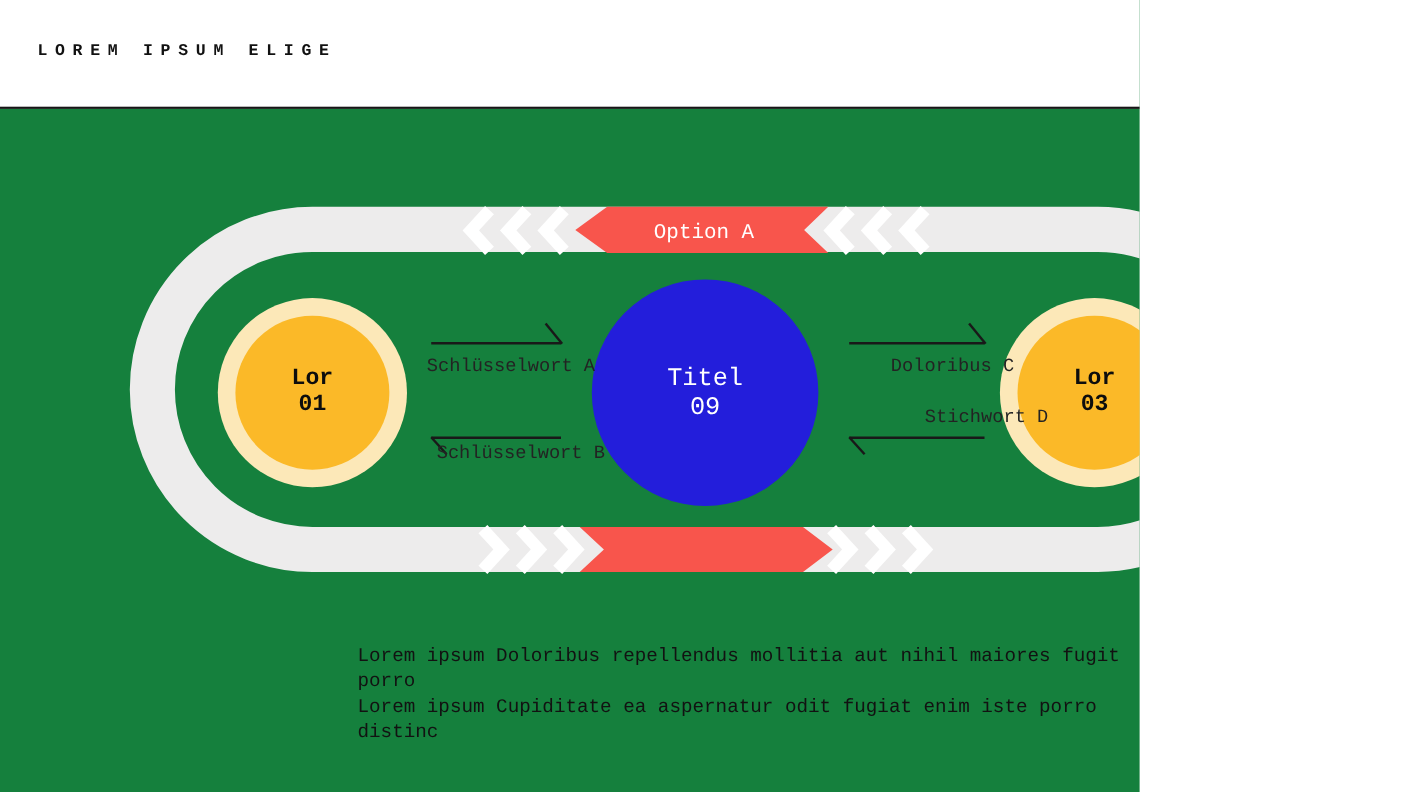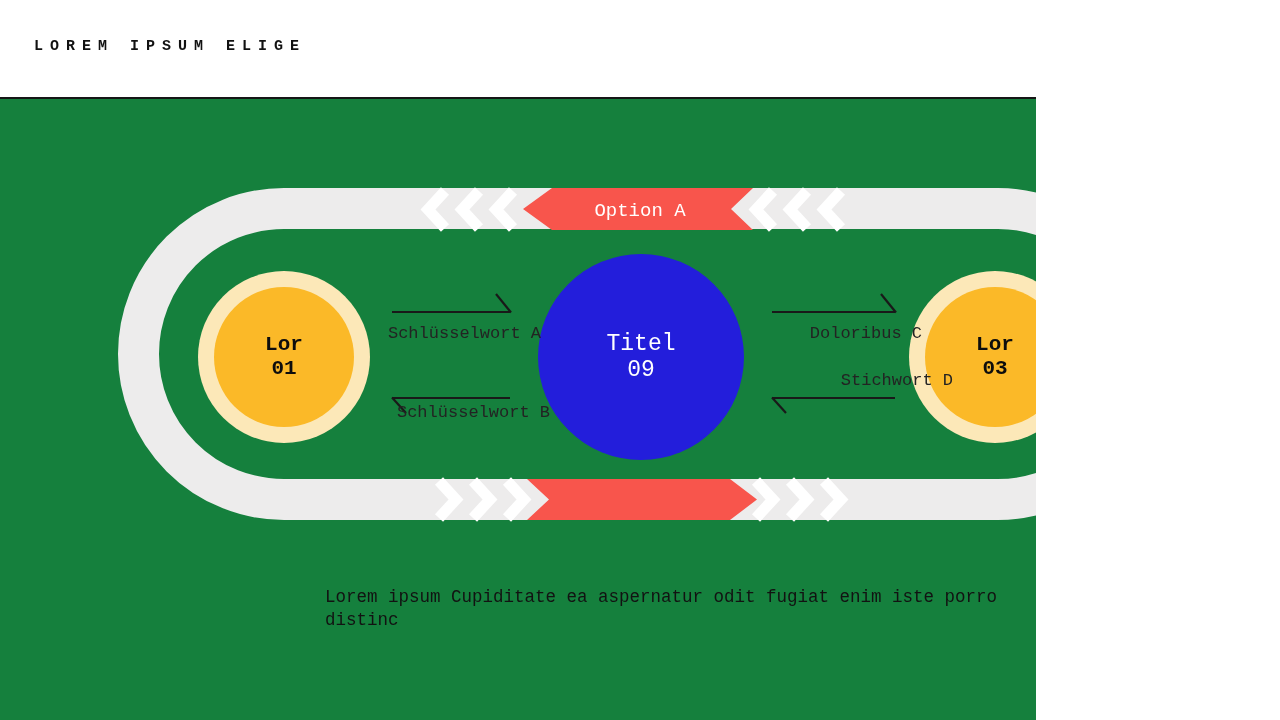--- a/index.html
+++ b/index.html
@@ -102,20 +102,21 @@
     <span>Lor</span>
     <span>03</span>
   </div>
 
   <div class="kw" style="left:361px;top:324px;">Schlüsselwort A</div>
   <div class="kw" style="left:370px;top:371px;margin-top:32px;">Schlüsselwort B</div>
   <div class="kw" style="left:742px;top:324px;">Doloribus C</div>
   <div class="kw" style="left:773px;top:371px;">Stichwort D</div>
 
   <div class="paragraph">
+    <div>Lorem ipsum Doloribus repellendus mollitia aut nihil maiores fugit porro</div>
     <div>Lorem ipsum Cupiditate ea aspernatur odit fugiat enim iste porro distinc</div>
   </div>
 
   <div class="page-box">
     <span>04</span>
   </div>
 
 </div>
 
 </body></html>

